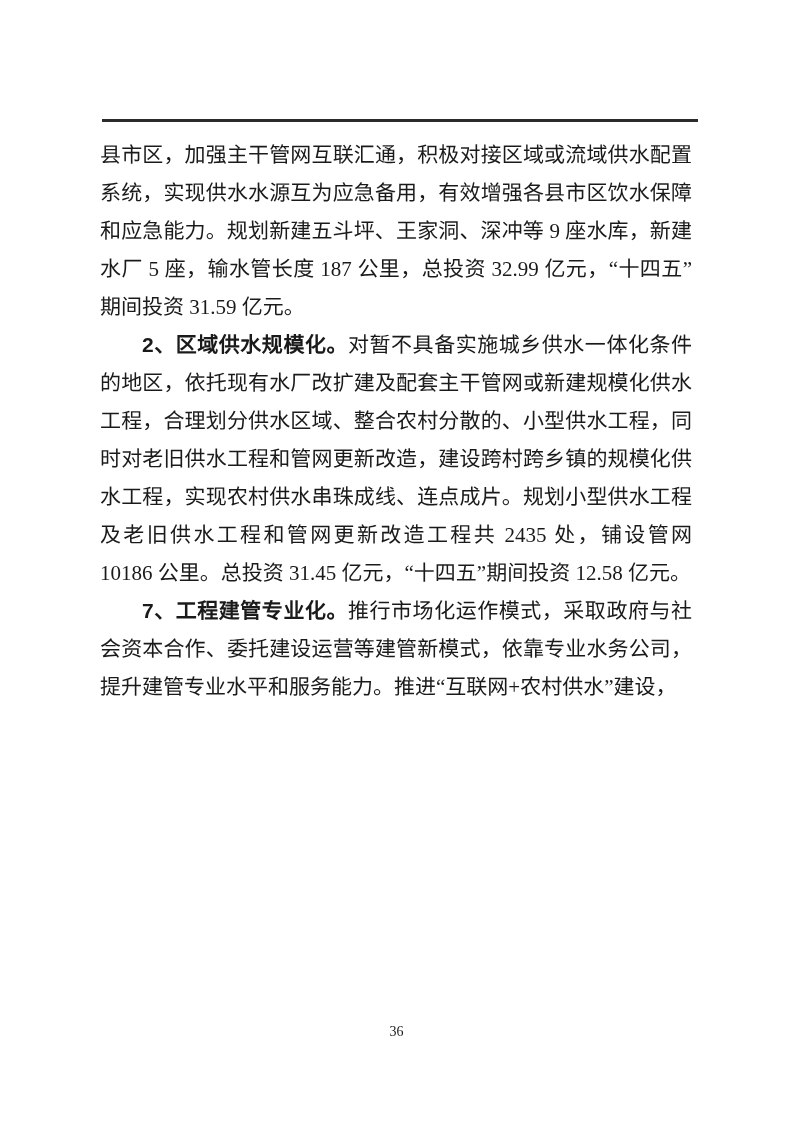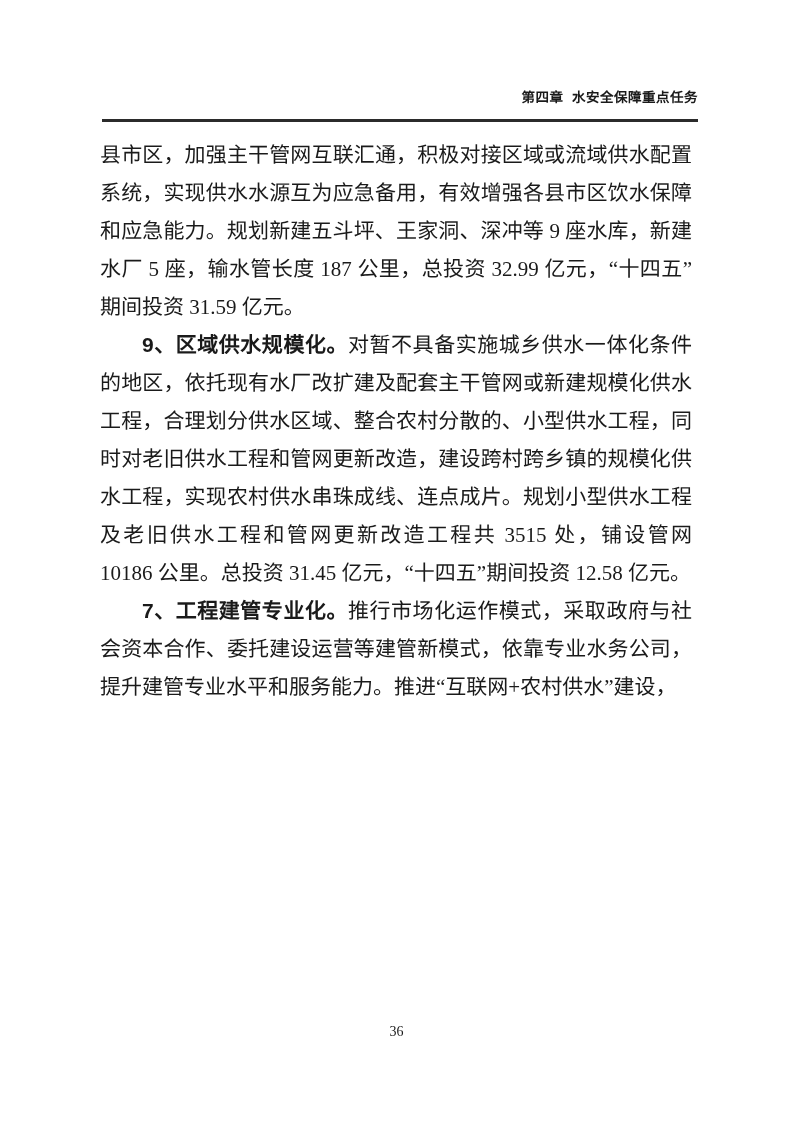--- a/index.html
+++ b/index.html
@@ -72,32 +72,29 @@
     font-size: 14px;
     color: #1a1a1a;
     font-family: "Liberation Serif", "DejaVu Serif", serif;
   }
 </style>
 </head>
 <body>
 
 <div class="page">
 
-  <div class="page-header">
-    <span class="chapter-title">第四章  水安全保障重点任务</span>
-  </div>
 
   <div class="header-rule"></div>
 
   <div class="doc-body">
 
     <p class="para no-indent"><span>县市区，加强主干管网互联汇通，积极对接区域或流域供水配置系统，实现供水水源互为应急备用，有效增强各县市区饮水保障和应急能力。规划新建五斗坪、王家洞、深冲等 9 座水库，新建水厂 5 座，输水管长度 187 公里，总投资 32.99 亿元，“十四五”期间投资 31.59 亿元。</span></p>
 
 
-    <p class="para"><span class="para-lead">9、区域供水规模化。</span><span>对暂不具备实施城乡供水一体化条件的地区，依托现有水厂改扩建及配套主干管网或新建规模化供水工程，合理划分供水区域、整合农村分散的、小型供水工程，同时对老旧供水工程和管网更新改造，建设跨村跨乡镇的规模化供水工程，实现农村供水串珠成线、连点成片。规划小型供水工程及老旧供水工程和管网更新改造工程共 3515 处，铺设管网 10186 公里。总投资 31.45 亿元，“十四五”期间投资 12.58 亿元。</span></p>
+    <p class="para"><span class="para-lead">2、区域供水规模化。</span><span>对暂不具备实施城乡供水一体化条件的地区，依托现有水厂改扩建及配套主干管网或新建规模化供水工程，合理划分供水区域、整合农村分散的、小型供水工程，同时对老旧供水工程和管网更新改造，建设跨村跨乡镇的规模化供水工程，实现农村供水串珠成线、连点成片。规划小型供水工程及老旧供水工程和管网更新改造工程共 2435 处，铺设管网 10186 公里。总投资 31.45 亿元，“十四五”期间投资 12.58 亿元。</span></p>
 
     <p class="para"><span class="para-lead">7、工程建管专业化。</span><span>推行市场化运作模式，采取政府与社会资本合作、委托建设运营等建管新模式，依靠专业水务公司，提升建管专业水平和服务能力。推进“互联网+农村供水”建设，</span></p>
 
   </div>
 
   <div class="page-footer">
     <span class="page-number">36</span>
   </div>
 
 </div>

